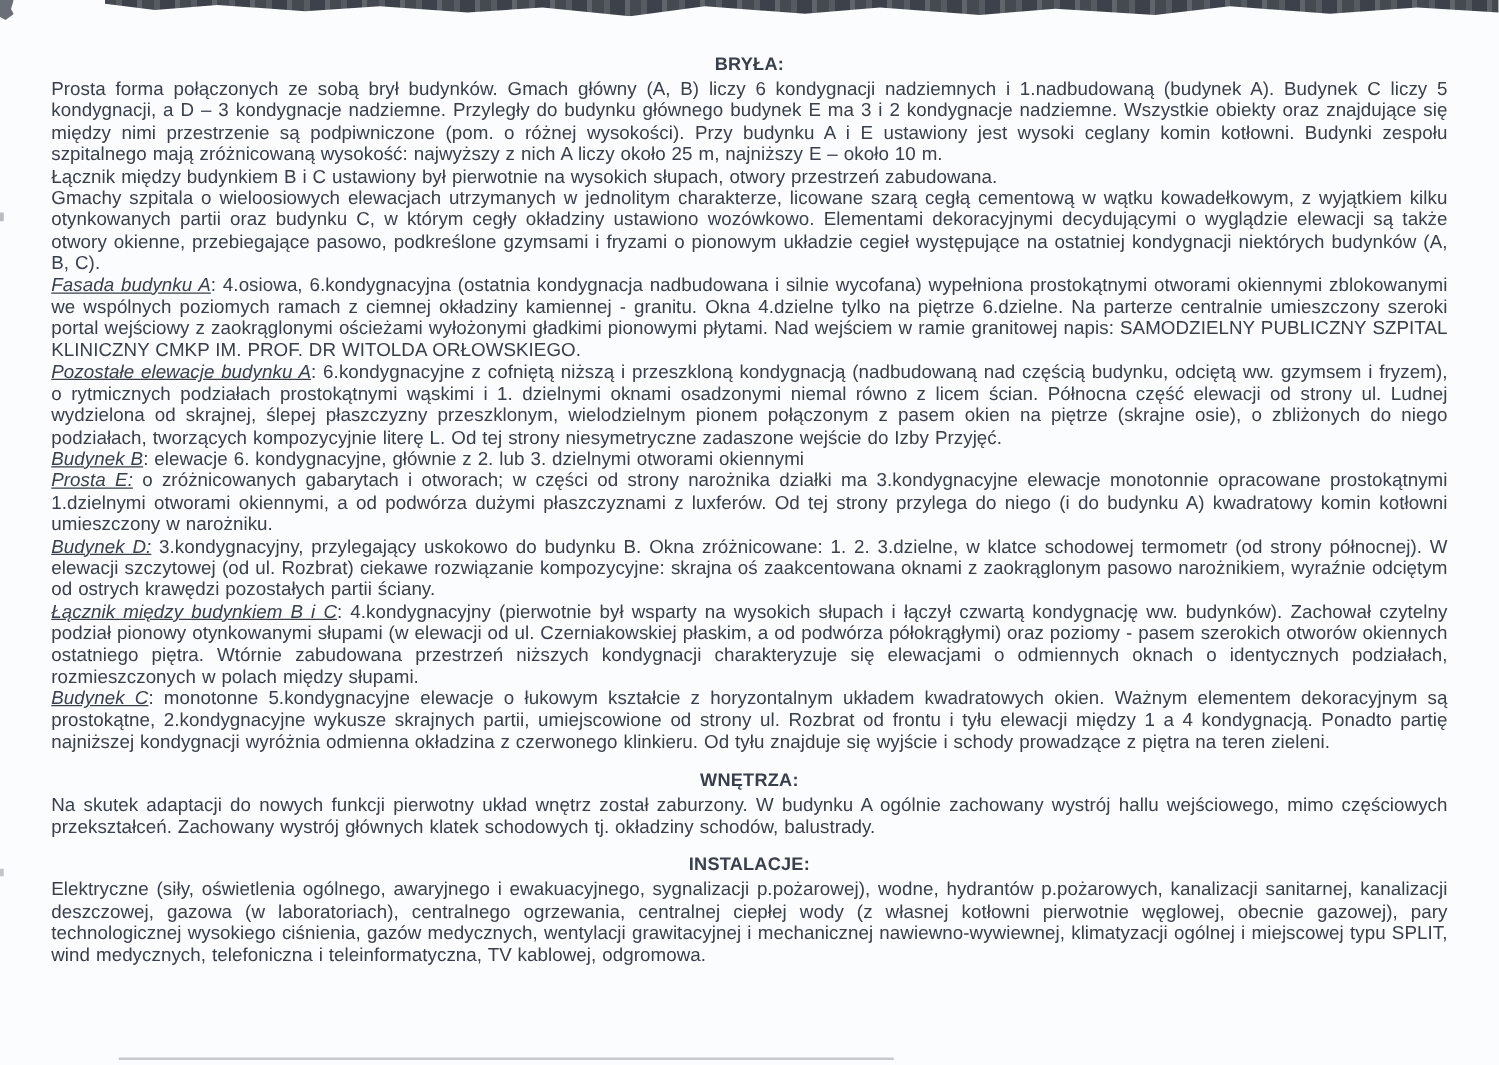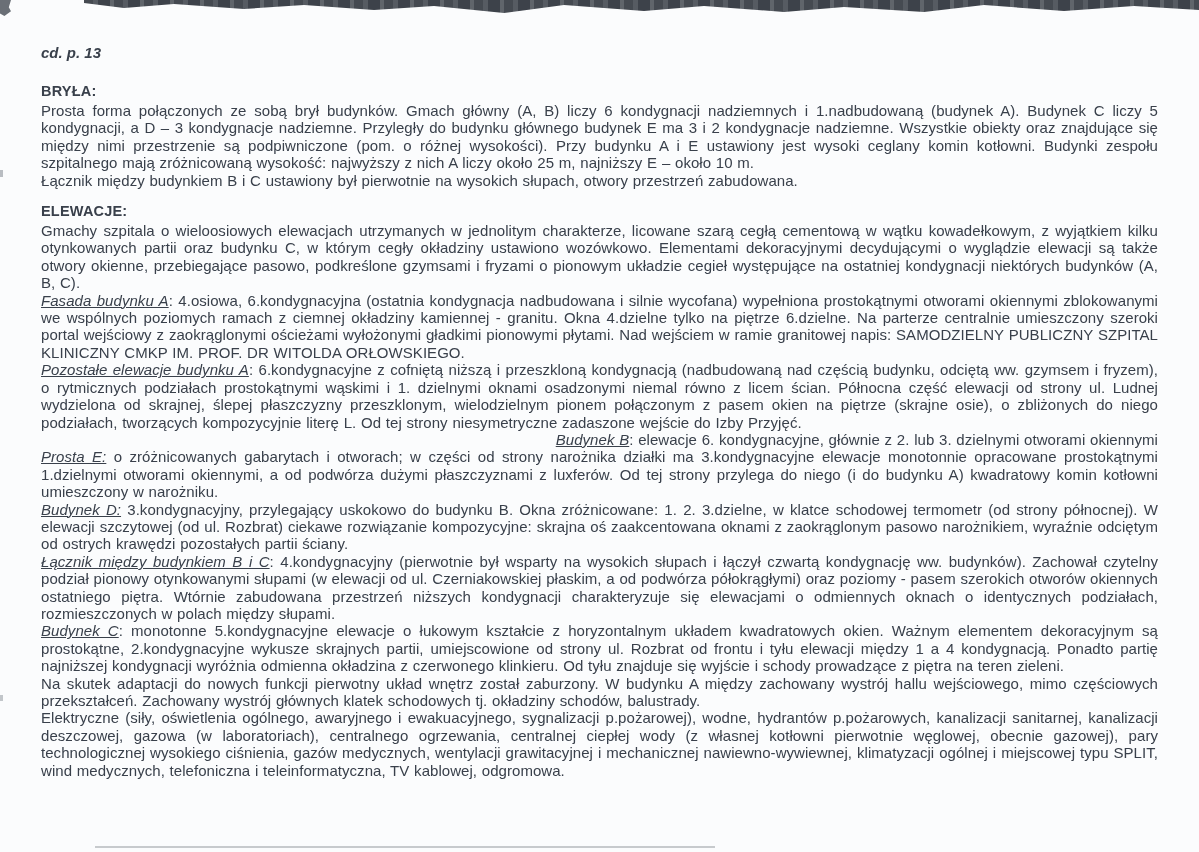--- a/index.html
+++ b/index.html
@@ -47,65 +47,66 @@
     font-style: italic;
     font-size: 15px;
     margin: 0 0 22px 0;
   }
   .section { margin: 0; }
   .section-heading {
     font-size: 14.5px;
     font-weight: bold;
     margin: 14px 0 3px 0;
     letter-spacing: 0.2px;
+    text-align: center;
   }
   .section-heading.first { margin-top: 0; }
   .para {
     margin: 0;
     font-size: 15px;
     line-height: 17.4px;
     text-align: justify;
     letter-spacing: 0.05px;
     word-spacing: 0.5px;
   }
-  .para.no-justify { text-align: right; }
+  .para.no-justify { text-align: left; }
   .lead { text-decoration: underline; font-style: italic; }
 </style>
 </head>
 <body>
 
 <div class="artifact-top-band"></div>
 <div class="artifact-corner"></div>
 <div class="artifact-speck-1"></div>
 <div class="artifact-speck-2"></div>
 <div class="artifact-bottom-line"></div>
 
 <div class="page">
 
-  <div class="continuation">cd. p. 13</div>
 
   <section class="section">
     <div class="section-heading first">BRYŁA:</div>
     <p class="para"><span>Prosta forma połączonych ze sobą brył budynków. Gmach główny (A, B) liczy 6 kondygnacji nadziemnych i 1.nadbudowaną (budynek A). Budynek C liczy 5 kondygnacji, a D – 3 kondygnacje nadziemne. Przyległy do budynku głównego budynek E ma 3 i 2 kondygnacje nadziemne. Wszystkie obiekty oraz znajdujące się między nimi przestrzenie są podpiwniczone (pom. o różnej wysokości). Przy budynku A i E ustawiony jest wysoki ceglany komin kotłowni. Budynki zespołu szpitalnego mają zróżnicowaną wysokość: najwyższy z nich A liczy około 25 m, najniższy E – około 10 m.</span></p>
     <p class="para"><span>Łącznik między budynkiem B i C ustawiony był pierwotnie na wysokich słupach, otwory przestrzeń zabudowana.</span></p>
   </section>
 
   <section class="section">
-    <div class="section-heading">ELEWACJE:</div>
     <p class="para"><span>Gmachy szpitala o wieloosiowych elewacjach utrzymanych w jednolitym charakterze, licowane szarą cegłą cementową w wątku kowadełkowym, z wyjątkiem kilku otynkowanych partii oraz budynku C, w którym cegły okładziny ustawiono wozówkowo. Elementami dekoracyjnymi decydującymi o wyglądzie elewacji są także otwory okienne, przebiegające pasowo, podkreślone gzymsami i fryzami o pionowym układzie cegieł występujące na ostatniej kondygnacji niektórych budynków (A, B, C).</span></p>
     <p class="para"><span class="lead">Fasada budynku A</span><span>: 4.osiowa, 6.kondygnacyjna (ostatnia kondygnacja nadbudowana i silnie wycofana) wypełniona prostokątnymi otworami okiennymi zblokowanymi we wspólnych poziomych ramach z ciemnej okładziny kamiennej - granitu. Okna 4.dzielne tylko na piętrze 6.dzielne. Na parterze centralnie umieszczony szeroki portal wejściowy z zaokrąglonymi ościeżami wyłożonymi gładkimi pionowymi płytami. Nad wejściem w ramie granitowej napis: SAMODZIELNY PUBLICZNY SZPITAL KLINICZNY CMKP IM. PROF. DR WITOLDA ORŁOWSKIEGO.</span></p>
     <p class="para"><span class="lead">Pozostałe elewacje budynku A</span><span>: 6.kondygnacyjne z cofniętą niższą i przeszkloną kondygnacją (nadbudowaną nad częścią budynku, odciętą ww. gzymsem i fryzem), o rytmicznych podziałach prostokątnymi wąskimi i 1. dzielnymi oknami osadzonymi niemal równo z licem ścian. Północna część elewacji od strony ul. Ludnej wydzielona od skrajnej, ślepej płaszczyzny przeszklonym, wielodzielnym pionem połączonym z pasem okien na piętrze (skrajne osie), o zbliżonych do niego podziałach, tworzących kompozycyjnie literę L. Od tej strony niesymetryczne zadaszone wejście do Izby Przyjęć.</span></p>
     <p class="para no-justify"><span class="lead">Budynek B</span><span>:  elewacje 6. kondygnacyjne, głównie z 2. lub 3. dzielnymi otworami okiennymi</span></p>
     <p class="para"><span class="lead">Prosta E:</span><span> o zróżnicowanych gabarytach i otworach; w części od strony narożnika działki ma 3.kondygnacyjne elewacje monotonnie opracowane prostokątnymi 1.dzielnymi otworami okiennymi, a od podwórza dużymi płaszczyznami z luxferów. Od tej strony przylega do niego (i do budynku A) kwadratowy komin kotłowni umieszczony w narożniku.</span></p>
     <p class="para"><span class="lead">Budynek D:</span><span> 3.kondygnacyjny, przylegający uskokowo do budynku B. Okna zróżnicowane: 1. 2. 3.dzielne, w klatce schodowej termometr (od strony północnej). W elewacji szczytowej (od ul. Rozbrat) ciekawe rozwiązanie kompozycyjne: skrajna oś zaakcentowana oknami z zaokrąglonym pasowo narożnikiem, wyraźnie odciętym od ostrych krawędzi pozostałych partii ściany.</span></p>
     <p class="para"><span class="lead">Łącznik między budynkiem B i C</span><span>: 4.kondygnacyjny (pierwotnie był wsparty na wysokich słupach i łączył czwartą kondygnację ww. budynków). Zachował czytelny podział pionowy otynkowanymi słupami (w elewacji od ul. Czerniakowskiej płaskim, a od podwórza półokrągłymi) oraz poziomy - pasem szerokich otworów okiennych ostatniego piętra. Wtórnie zabudowana przestrzeń niższych kondygnacji charakteryzuje się elewacjami o odmiennych oknach o identycznych podziałach, rozmieszczonych w polach między słupami.</span></p>
     <p class="para"><span class="lead">Budynek C</span><span>: monotonne 5.kondygnacyjne elewacje o łukowym kształcie z horyzontalnym układem kwadratowych okien. Ważnym elementem dekoracyjnym są prostokątne, 2.kondygnacyjne wykusze skrajnych partii, umiejscowione od strony ul. Rozbrat od frontu i tyłu elewacji między 1 a 4 kondygnacją. Ponadto partię najniższej kondygnacji wyróżnia odmienna okładzina z czerwonego klinkieru. Od tyłu znajduje się wyjście i schody prowadzące z piętra na teren zieleni.</span></p>
   </section>
 
   <section class="section">
-    <p class="para"><span>Na skutek adaptacji do nowych funkcji pierwotny układ wnętrz został zaburzony. W budynku A między zachowany wystrój hallu wejściowego, mimo częściowych przekształceń. Zachowany wystrój głównych klatek schodowych tj. okładziny schodów, balustrady.</span></p>
+    <div class="section-heading">WNĘTRZA:</div>
+    <p class="para"><span>Na skutek adaptacji do nowych funkcji pierwotny układ wnętrz został zaburzony. W budynku A ogólnie zachowany wystrój hallu wejściowego, mimo częściowych przekształceń. Zachowany wystrój głównych klatek schodowych tj. okładziny schodów, balustrady.</span></p>
   </section>
 
   <section class="section">
+    <div class="section-heading">INSTALACJE:</div>
     <p class="para"><span>Elektryczne (siły, oświetlenia ogólnego, awaryjnego i ewakuacyjnego, sygnalizacji p.pożarowej), wodne, hydrantów p.pożarowych, kanalizacji sanitarnej, kanalizacji deszczowej, gazowa (w laboratoriach), centralnego ogrzewania, centralnej ciepłej wody (z własnej kotłowni pierwotnie węglowej, obecnie gazowej), pary technologicznej wysokiego ciśnienia, gazów medycznych, wentylacji grawitacyjnej i mechanicznej nawiewno-wywiewnej, klimatyzacji ogólnej i miejscowej typu SPLIT, wind medycznych, telefoniczna i teleinformatyczna, TV kablowej, odgromowa.</span></p>
   </section>
 
 </div>
 
 </body></html>

